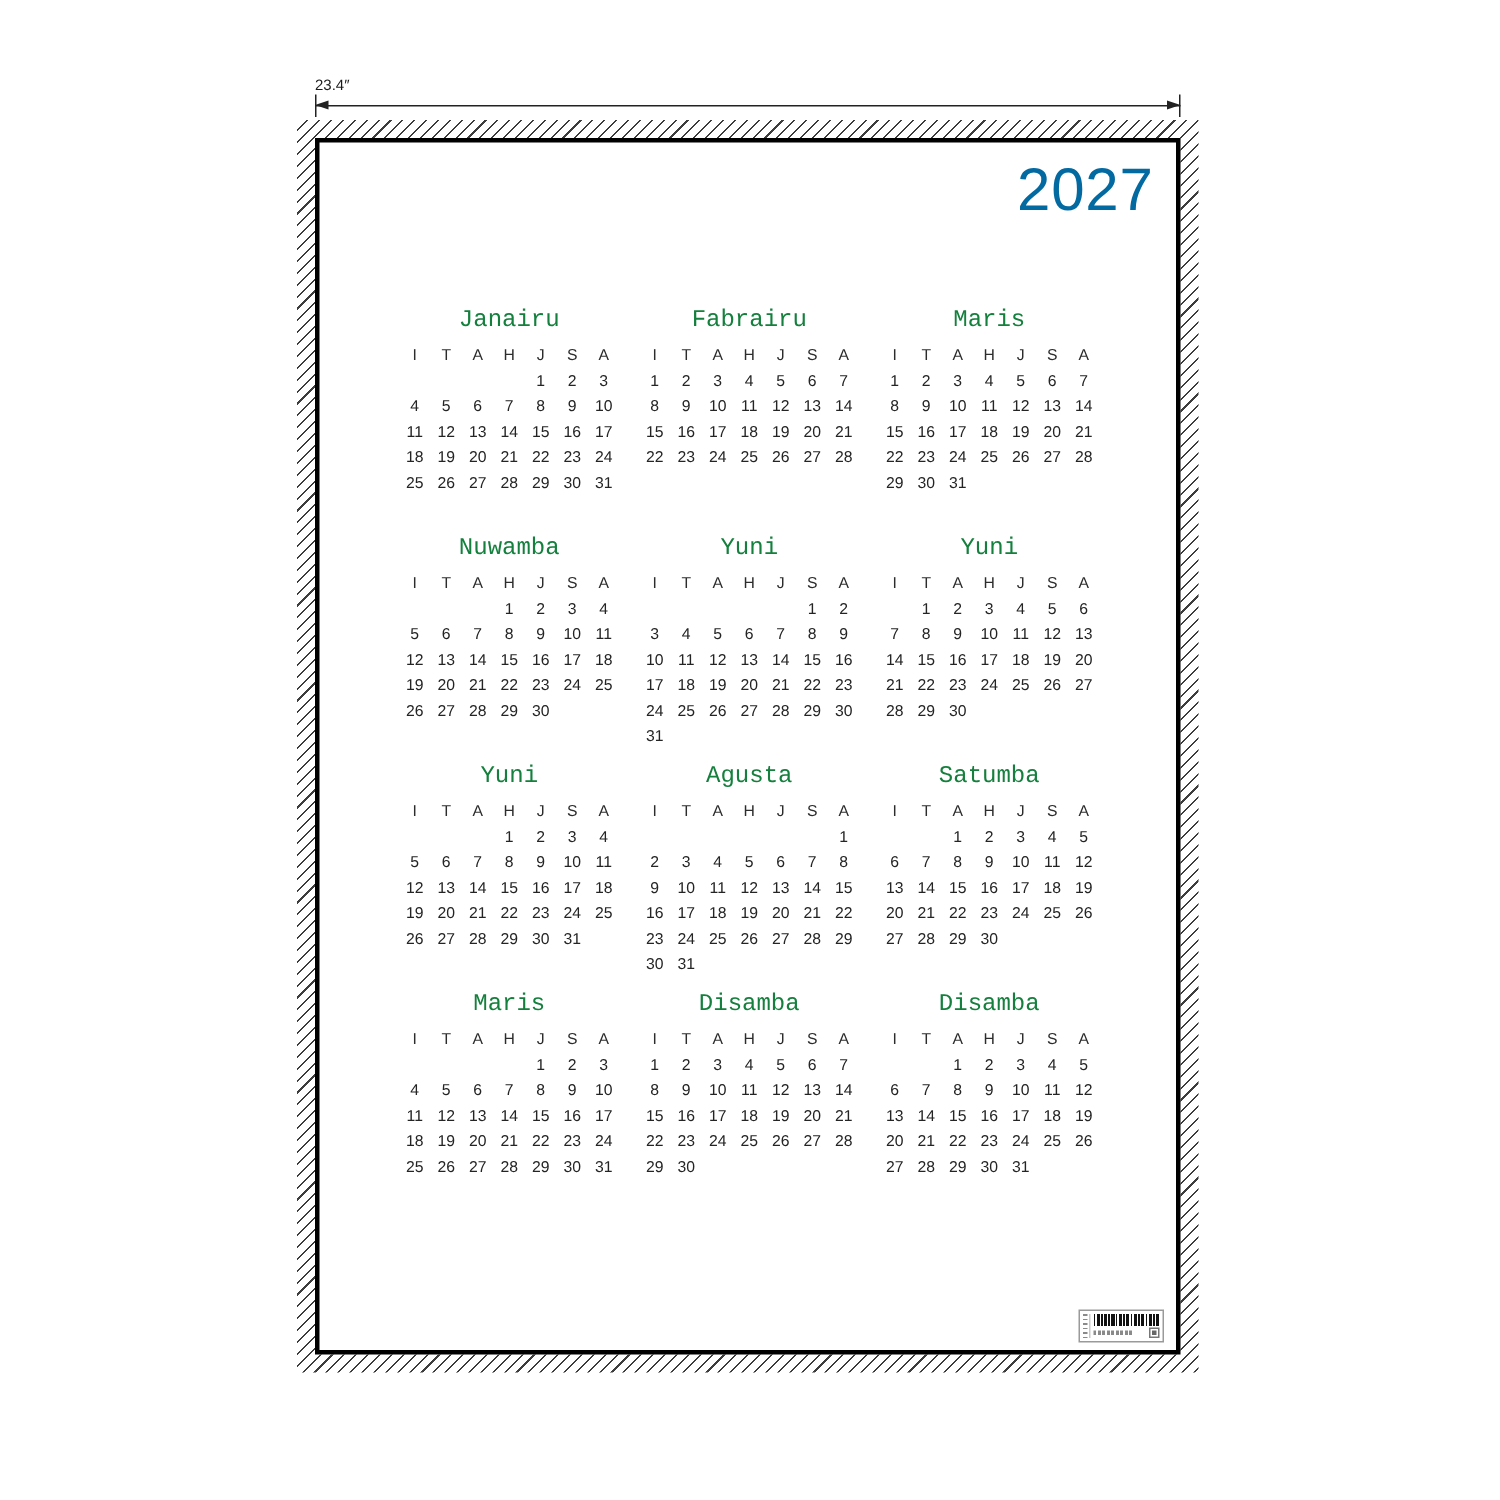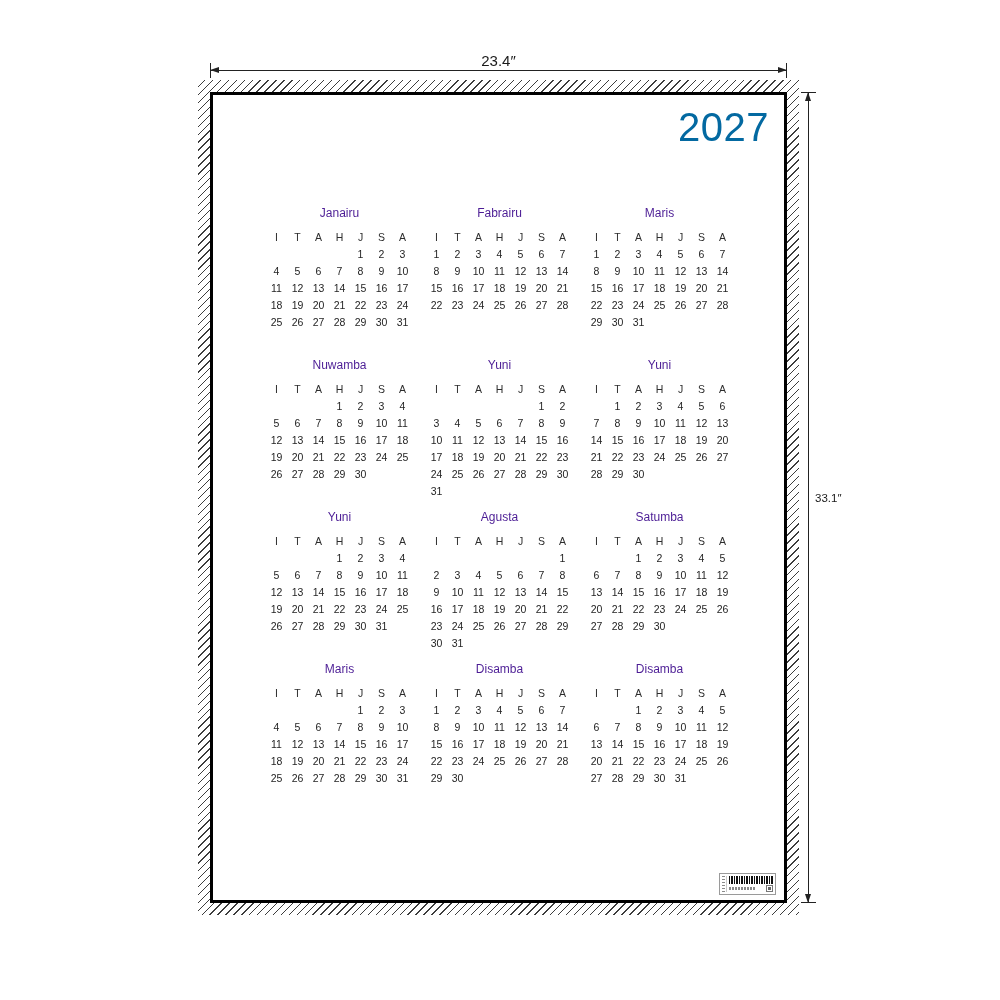--- a/index.html
+++ b/index.html
@@ -2,21 +2,21 @@
 <html><head>
 <meta charset="utf-8">
 <style>
   * { margin:0; padding:0; box-sizing:border-box; }
   html,body { width:1000px; height:1000px; background:#fff; font-family:"Liberation Sans", sans-serif; }
   .canvas { position:relative; width:1000px; height:1000px; background:#fff; overflow:hidden; }
 
   
   .dim { position:absolute; color:#1a1a1a; }
   .dim-top { left:210px; top:52px; width:577px; height:30px; }
-  .dim-top .dim-label { position:absolute; left:0; right:0; top:0; text-align:center; font-size:15px; }
+  .dim-top .dim-label { position:absolute; left:0; right:0; top:0; font-size:10px; }
   .dim-top .dim-line { position:absolute; left:0; right:0; top:18px; height:1px; background:#222; }
   .dim-top .tick { position:absolute; top:11px; width:1px; height:15px; background:#222; }
   .dim-top .tick.t-left { left:0; } .dim-top .tick.t-right { right:0; }
   .dim-top .arrow { position:absolute; top:15px; width:0; height:0; border-top:3.5px solid transparent; border-bottom:3.5px solid transparent; }
   .dim-top .arrow.a-left { left:0; border-right:9px solid #222; }
   .dim-top .arrow.a-right { right:0; border-left:9px solid #222; }
 
   .dim-right { left:799px; top:92px; width:50px; height:811px; }
   .dim-right .dim-line { position:absolute; left:9px; top:0; bottom:0; width:1px; background:#222; }
   .dim-right .tick { position:absolute; left:2px; width:15px; height:1px; background:#222; }
@@ -42,21 +42,21 @@
     font-size:40px; line-height:1; color:#0369a1; letter-spacing:0.5px;
   }
 
   
   .months-grid {
     position:absolute; left:53px; top:110px;
     display:grid; grid-template-columns:repeat(3,147px); column-gap:13px;
     grid-auto-rows:152px;
   }
   .month { width:147px; }
-  .month-name { text-align:center; font-size:12px; color:#4c1d95; height:16px; line-height:16px; margin-bottom:8px; }
+  .month-name { text-align:center; font-size:16px; color:#15803d; height:16px; line-height:16px; margin-bottom:8px;font-family:Liberation Mono, monospace; }
   .month-grid { display:grid; grid-template-columns:repeat(7,21px); grid-auto-rows:17px; }
   .cell { text-align:center; font-size:10.5px; line-height:17px; color:#242424; }
   .cell.head { color:#2c2c2c; }
 
   
   .barcode-label {
     position:absolute; right:8px; bottom:5px; width:57px; height:22px;
     background:#fff; border:1px solid #9a9a9a; display:flex; align-items:stretch; padding:2px;
   }
   .bc-vtext {
@@ -81,28 +81,20 @@
 
   <div class="dim dim-top">
     <div class="dim-label">23.4″</div>
     <div class="dim-line"></div>
     <div class="tick t-left"></div>
     <div class="tick t-right"></div>
     <div class="arrow a-left"></div>
     <div class="arrow a-right"></div>
   </div>
 
-  <div class="dim dim-right">
-    <div class="dim-line"></div>
-    <div class="tick t-top"></div>
-    <div class="tick t-bottom"></div>
-    <div class="arrow a-up"></div>
-    <div class="arrow a-down"></div>
-    <div class="dim-label">33.1″</div>
-  </div>
 
   <div class="poster-hatch">
     <div class="poster">
 
       <div class="year">2027</div>
 
       <div class="months-grid">
   <div class="month">
     <div class="month-name">Janairu</div>
     <div class="month-grid">

